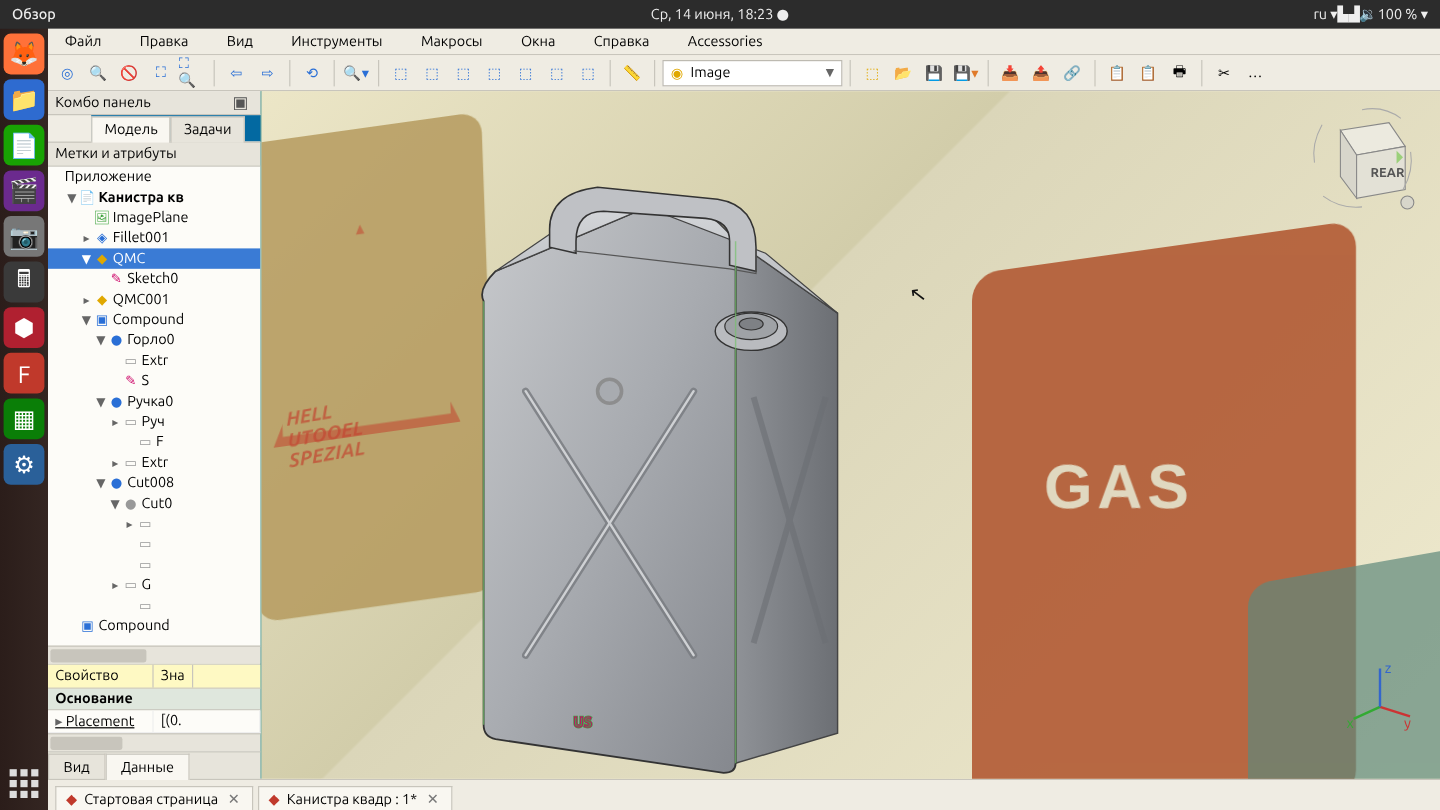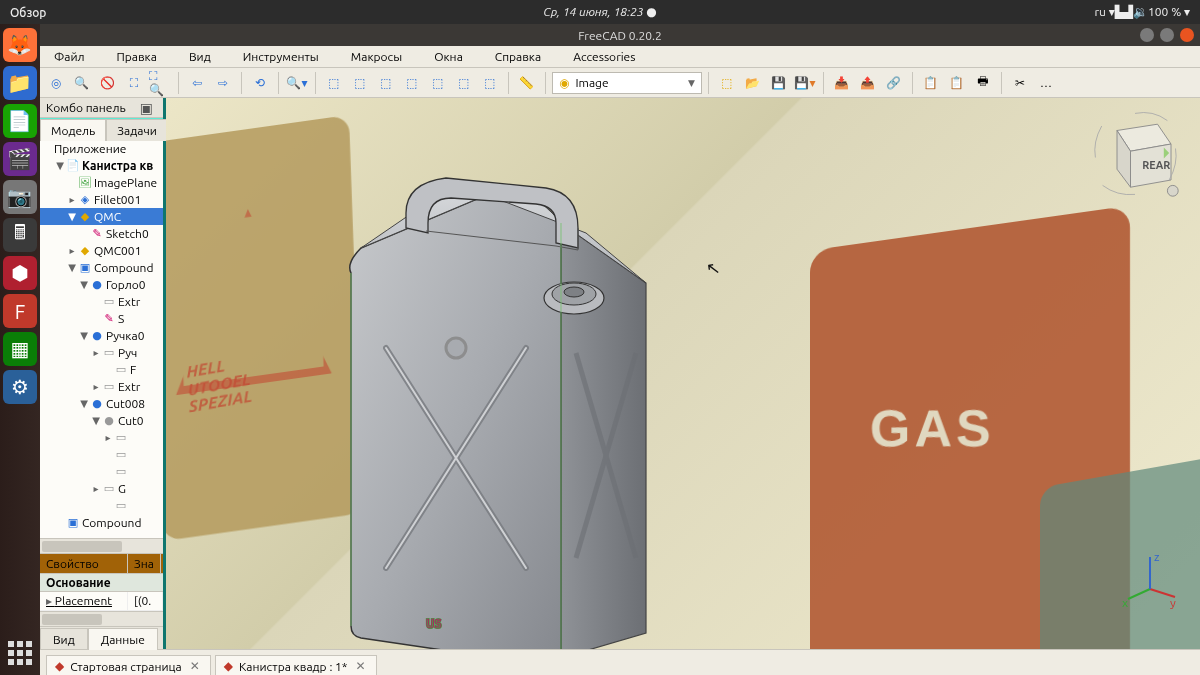--- a/index.html
+++ b/index.html
@@ -1,21 +1,21 @@
 <!DOCTYPE html>
 <html><head>
 <meta charset="utf-8">
 <style>
 * { margin: 0; padding: 0; box-sizing: border-box; font-family: "Ubuntu", "DejaVu Sans", sans-serif; font-size: 12px; }
 body { width: 1200px; height: 675px; overflow: hidden; background: #2c2c2c; user-select: none; }
 
 
 .ubuntu-bar { height: 24px; background: #2c2c2c; color: #eee; display: flex; align-items: center; padding: 12px 10px; position: relative; }
 .ubuntu-bar .left { font-weight: 500; }
-.ubuntu-bar .center { position: absolute; left: 50%; transform: translateX(-50%); font-style: italic; }
+.ubuntu-bar .center { position: absolute; left: 50%; transform: translateX(-50%); }
 .ubuntu-bar .right { margin-left: auto; display: flex; align-items: center; font-size: 11px; }
 
 
 .launcher { position: absolute; left: 0; top: 24px; bottom: 0; width: 40px; background: linear-gradient(to right,#2b1d1a,#342622); display: flex; flex-direction: column; align-items: center; padding-top: 4px; gap: 4px; }
 .launcher .li { width: 34px; height: 34px; border-radius: 6px; display: flex; align-items: center; justify-content: center; font-size: 20px; color: #fff; }
 .li-ff{background:#ff7139}.li-fm{background:#2e6bd0}.li-lo{background:#18a303}.li-vid{background:#6b2a8e}.li-pic{background:#777}.li-calc{background:#3a3a3a}
 .li-sw{background:#b02030}.li-fc{background:#c0392b}.li-doc{background:#0a7e07}.li-set{background:#2a6099}
 .launcher .apps { margin-top: auto; margin-bottom: 8px; width: 28px; height: 28px; display: grid; grid-template-columns: repeat(3,6px); grid-template-rows: repeat(3,6px); gap: 3px; justify-content: center; align-content: center; }
 .launcher .apps div { background: #ddd; }
 
@@ -32,39 +32,39 @@
 .toolbar { height: 30px; background: #efece3; border-bottom: 1px solid #c8c5bc; display: flex; align-items: center; padding: 0 4px; gap: 2px; }
 .tbtn { width: 24px; height: 24px; display: flex; align-items: center; justify-content: center; border: 1px solid transparent; border-radius: 3px; }
 .tsep { width: 1px; height: 22px; background: #c8c5bc; margin: 0 4px; }
 .tcombo { height: 22px; border: 1px solid #bdbab1; background: #fff; display: flex; align-items: center; padding: 0 6px; gap: 6px; min-width: 150px; }
 .tcombo .dd { margin-left: auto; font-size: 9px; color:#666; }
 .ico-yellow{color:#e0a800}.ico-blue{color:#2a6fd6}.ico-green{color:#3aa13a}.ico-orange{color:#e07a2a}.ico-red{color:#c33}
 
 .workarea { flex: 1; display: flex; min-height: 0; }
 
 
-.panel { width: 126px; background: #f0ede4; border-right: 3px solid #0f766e; display: flex; flex-direction: column; }
+.panel { width: 178px; background: #f0ede4; border-right: 1px solid #0f766e; display: flex; flex-direction: column; }
 .panel-title { height: 20px; background: #e7e4db; border-bottom: 1px solid #c8c5bc; display:flex; align-items:center; padding:0 6px; }
 .panel-title .x { margin-left:auto; font-size:14px; color:#555; padding:0 4px;}
-.tabrow { display:flex; background:#5eead4; }
+.tabrow { display:flex; background:#0369a1;margin-left:36px; }
 .tabrow .tab { padding: 4px 10px; border: 1px solid #c8c5bc; border-bottom: none; background: #e7e4db; position: relative; top: 1px; }
 .tabrow .tab.active { background: #f9f7f1; }
 .tree-header { background: #e7e4db; border-top:1px solid #c8c5bc; border-bottom:1px solid #c8c5bc; padding: 3px 6px; }
 .tree { flex: 1; overflow: hidden; background: #fdfcf8; font-size: 11px; }
 .row { display:flex; align-items:center; height: 17px; white-space: nowrap; }
 .row .tw { width: 12px; text-align:center; color:#666; cursor:default; font-size:10px; }
 .row .ic { width: 14px; height:14px; margin-right:2px; display:inline-flex; align-items:center; justify-content:center; font-size:11px; }
 .row.sel { background: #3a7bd5; color:#fff; }
 .row.sel .tw { color:#fff; }
 .ind0{padding-left:2px}.ind1{padding-left:14px}.ind2{padding-left:26px}.ind3{padding-left:38px}.ind4{padding-left:50px}.ind5{padding-left:62px}
 .hscroll { height: 15px; background: #e7e4db; border-top: 1px solid #c8c5bc; position:relative; }
 .hscroll .thumb { position:absolute; left:2px; top:2px; height:11px; width:80px; background:#c8c5bc; border-radius:2px; }
 
 .prop-sec { border-top:1px solid #c8c5bc; }
-.prop-head { display:flex; background:#a16207; border-bottom:1px solid #c8c5bc;align-items:center; }
+.prop-head { display:flex; background:#fef9c3; border-bottom:1px solid #c8c5bc;align-items:center; }
 .prop-head div { padding:3px 6px; border-right:1px solid #c8c5bc; }
 .prop-group { background:#dfe7dd; color:#000000; padding:2px 6px; font-weight:bold; border-bottom:1px solid #c8c5bc;}
 .prop-row { display:flex; background:#fdfcf8; }
 .prop-row div { padding:2px 6px; border-right:1px solid #eee; border-bottom:1px solid #eee;}
 .prop-row .k { width:88px;text-decoration:underline; } .prop-row .v { flex:1; }
 .bot-tabs { display:flex; background:#e7e4db; border-top:1px solid #c8c5bc; }
 .bot-tabs .bt { padding:4px 12px; border:1px solid #c8c5bc; border-bottom:none; position:relative; top:1px;}
 .bot-tabs .bt.active { background:#f9f7f1; }
 
 
@@ -125,28 +125,20 @@
       <div></div>
       <div></div>
       <div></div>
       <div></div>
       <div></div>
       <div></div>
   </div>
 </div>
 
 <div class="app">
-  <div class="titlebar">
-    <span>FreeCAD 0.20.2</span>
-    <div class="wbtns">
-      <span class="wbtn wb-min"></span>
-      <span class="wbtn wb-max"></span>
-      <span class="wbtn wb-close"></span>
-    </div>
-  </div>
 
   <div class="menubar">
     <span>Файл</span>
     <span>Правка</span>
     <span>Вид</span>
     <span>Инструменты</span>
     <span>Макросы</span>
     <span>Окна</span>
     <span>Справка</span>
     <span>Accessories</span>
@@ -203,20 +195,21 @@
 
     <div class="panel">
       <div class="panel-title">
         <span>Комбо панель</span>
         <span class="x">▣</span>
       </div>
       <div class="tabrow">
         <div class="tab active">Модель</div>
         <div class="tab">Задачи</div>
       </div>
+      <div class="tree-header">Метки и атрибуты</div>
       <div class="tree">
         <div class="row ind0">
           <span class="tw"></span>
             <span>Приложение</span>
         </div>
         <div id="tree-rows">
             <div class="row ind1">
               <span class="tw">▼</span>
               <span class="ic" style="color:#2a6fd6">📄</span>
               <span style="font-weight:bold">Канистра кв</span>

